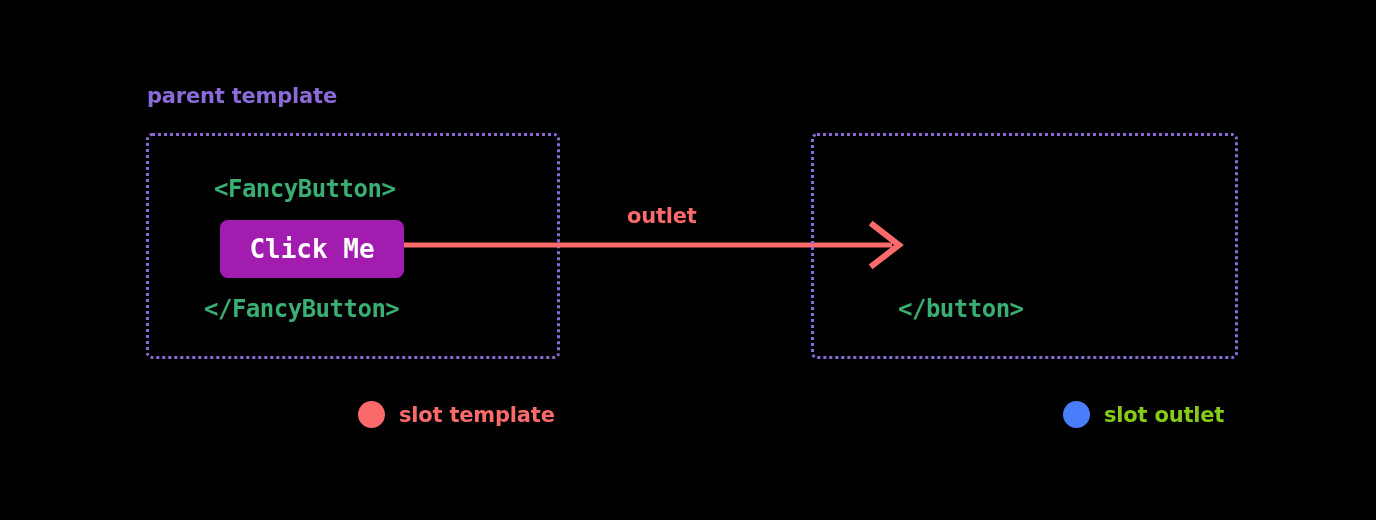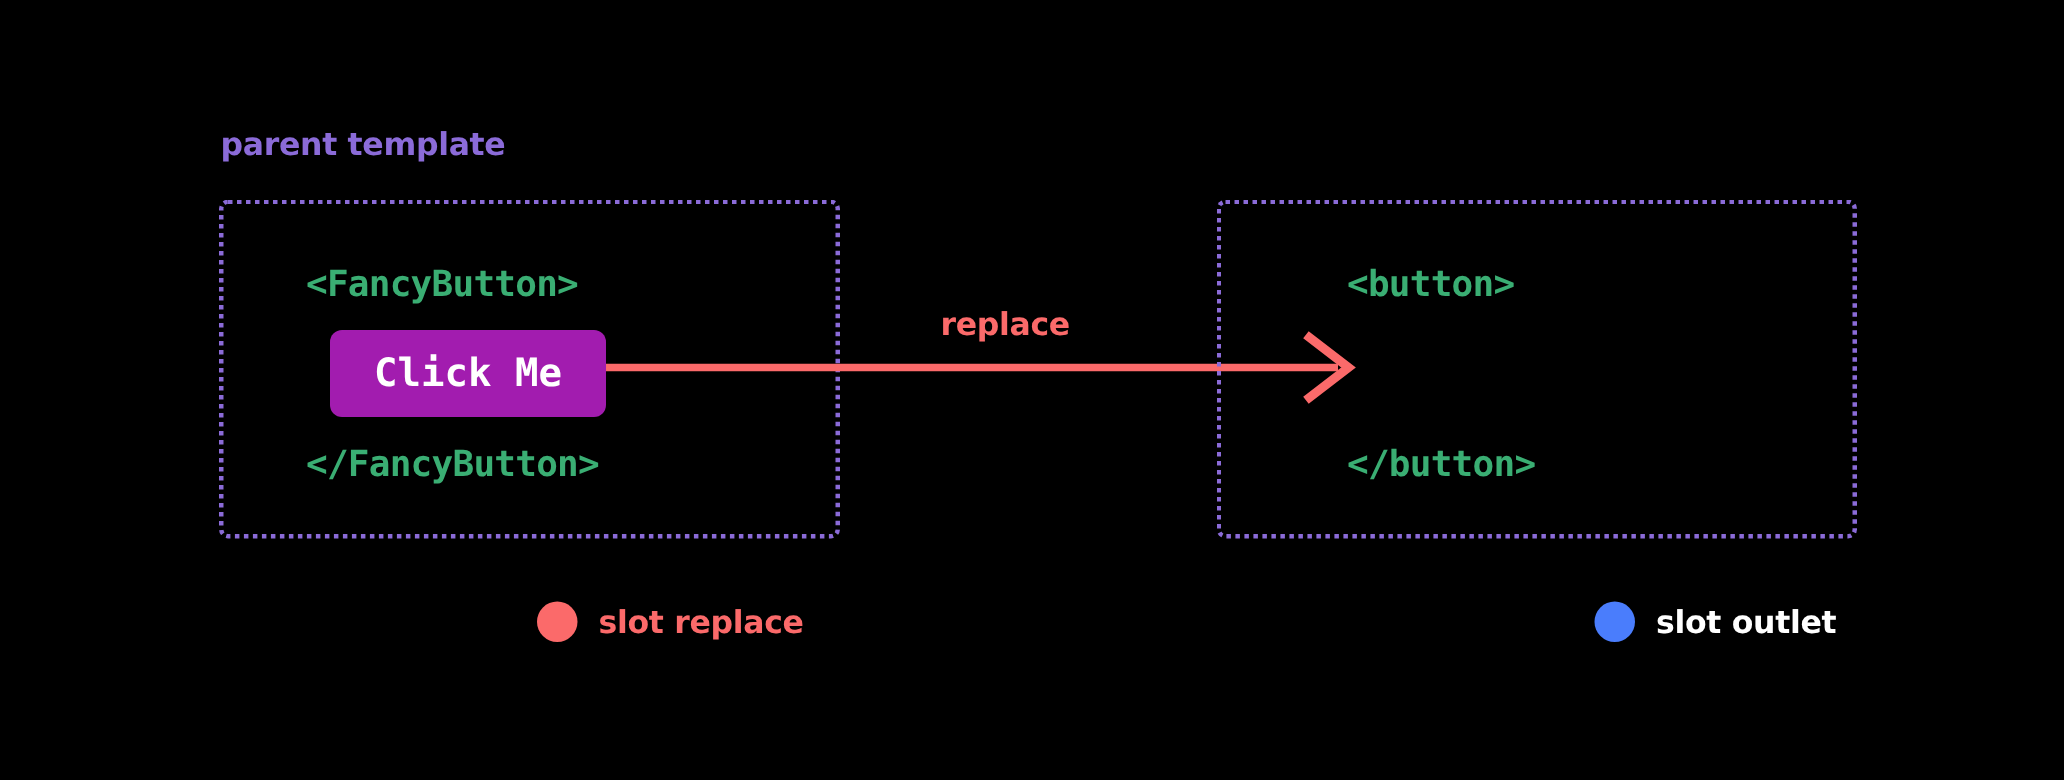--- a/index.html
+++ b/index.html
@@ -46,21 +46,21 @@
   
   .code-tag {
     position: absolute;
     font-family: "DejaVu Sans Mono", monospace;
     font-weight: 700;
     font-size: 24px;
     letter-spacing: -0.5px;
     color: #3AAE73;
     white-space: nowrap;
   }
-  #tag-open-fancy  { left: 204px; top: 175px; }
+  #tag-open-fancy  { left: 214px; top: 175px; }
   #tag-close-fancy { left: 204px; top: 295px; }
   #tag-open-button { left: 898px; top: 175px; }
   #tag-close-button{ left: 898px; top: 295px; }
 
   
   .chip {
     position: absolute;
     display: flex;
     align-items: center;
     justify-content: center;
@@ -123,21 +123,21 @@
     font-family: "DejaVu Sans", sans-serif;
     font-weight: 700;
     font-size: 21px;
     letter-spacing: -0.2px;
   }
   #legend-slot-content { left: 358px; top: 401px; }
   #legend-slot-content .legend-dot   { background: #FB6A6A; }
   #legend-slot-content .legend-label { color: #FB6A6A; }
   #legend-slot-outlet { left: 1063px; top: 401px; }
   #legend-slot-outlet .legend-dot   { background: #4A7DFC; }
-  #legend-slot-outlet .legend-label { color: #ffffff; }
+  #legend-slot-outlet .legend-label { color: #84cc16; }
 </style>
 </head>
 <body>
 
 <div id="stage">
 
   <div class="panel-heading" id="heading-parent">parent template</div>
 
   <div class="template-box" id="box-parent"></div>
 
@@ -145,33 +145,32 @@
 
   <div class="chip" id="chip-click-me">Click Me</div>
 
   <div class="code-tag" id="tag-close-fancy">&lt;/FancyButton&gt;</div>
 
   <svg id="arrow-svg" viewBox="0 0 504 80">
     <line x1="0" y1="40" x2="488" y2="40" stroke="#FB6A6A" stroke-width="5"></line>
     <polyline points="469,20 495,40 469,60" fill="none" stroke="#FB6A6A" stroke-width="6" stroke-linecap="square" stroke-linejoin="miter"></polyline>
   </svg>
 
-  <div id="arrow-label">replace</div>
+  <div id="arrow-label">outlet</div>
 
 
   <div class="template-box" id="box-fancy"></div>
 
-  <div class="code-tag" id="tag-open-button">&lt;button&gt;</div>
 
 
   <div class="code-tag" id="tag-close-button">&lt;/button&gt;</div>
 
   <div class="legend-item" id="legend-slot-content">
     <span class="legend-dot"></span>
-    <span class="legend-label">slot replace</span>
+    <span class="legend-label">slot template</span>
   </div>
 
   <div class="legend-item" id="legend-slot-outlet">
     <span class="legend-dot"></span>
     <span class="legend-label">slot outlet</span>
   </div>
 
 </div>
 
 </body></html>

